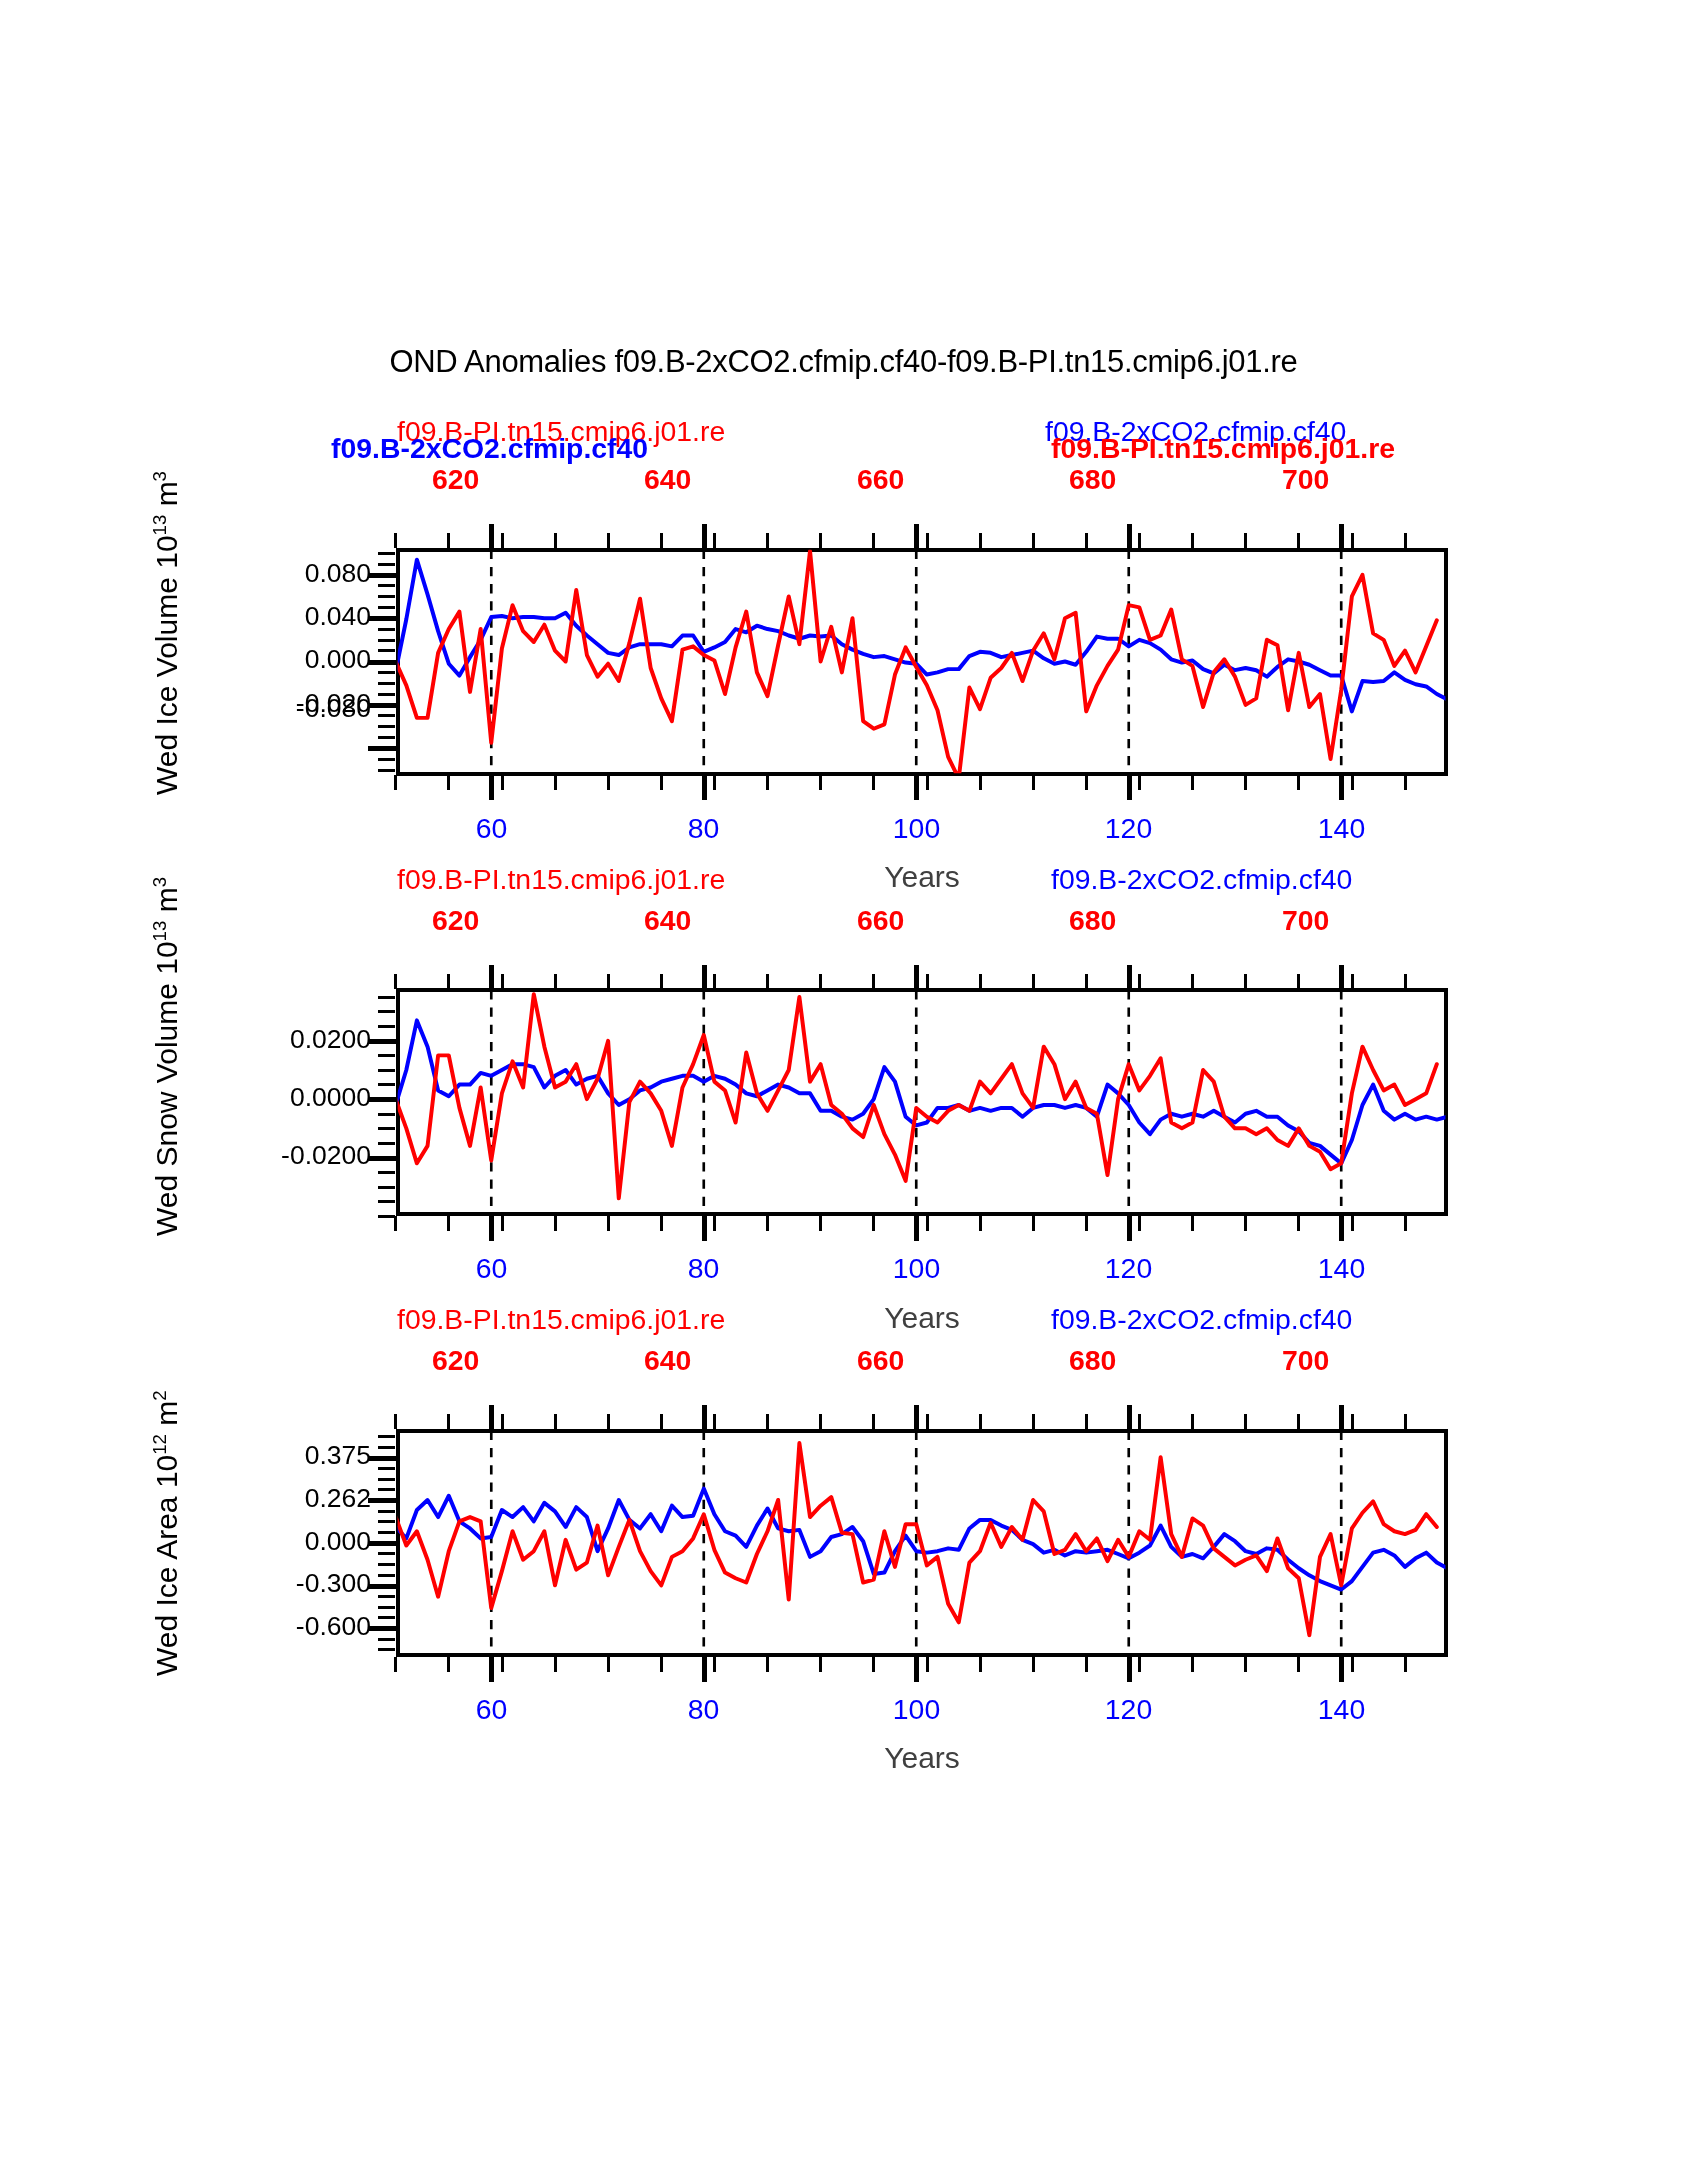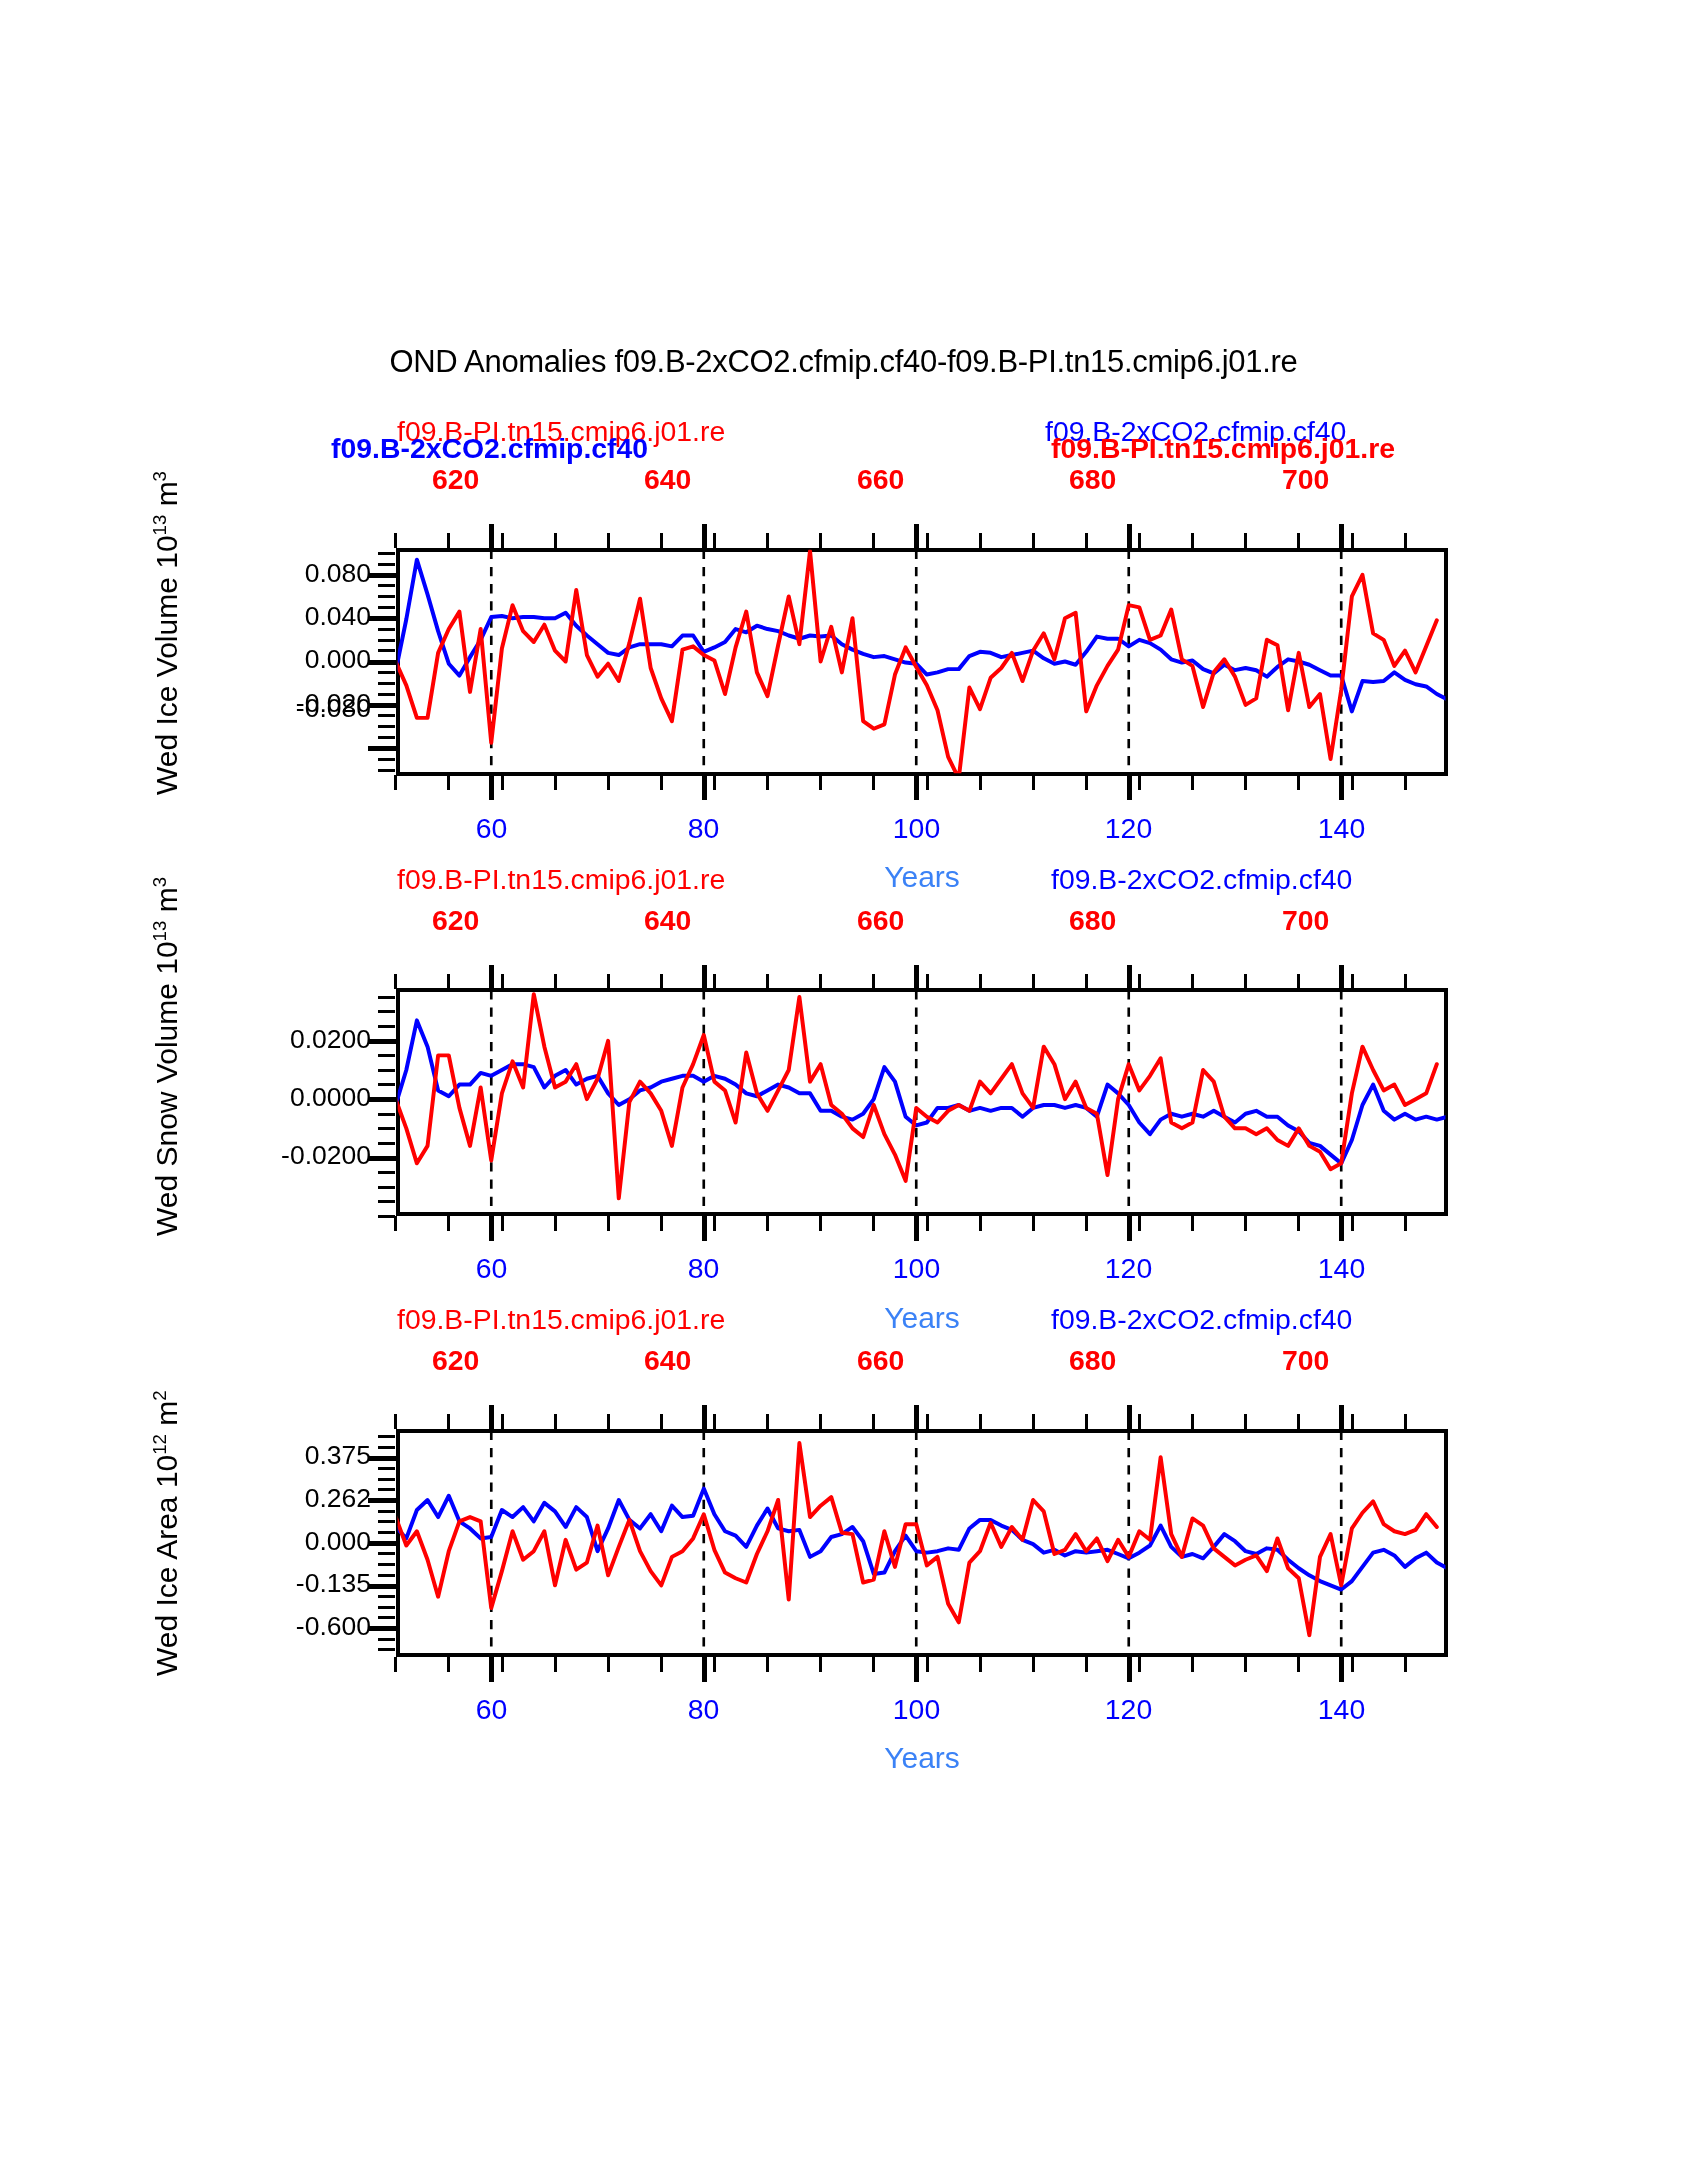--- a/index.html
+++ b/index.html
@@ -14,21 +14,21 @@
 
   .panel{position:absolute;left:0;width:1687px;}
 
   .plotbox{position:absolute;border:4.6px solid #000;box-sizing:border-box;background:#fff;}
 
   .axis-title-y{
     position:absolute;transform-origin:0 0;transform:rotate(-90deg);
     font-size:30px;color:#000;white-space:nowrap;
   }
   .axis-title-x{
-    position:absolute;font-size:30px;color:#3b82f6;text-align:center;white-space:nowrap;
+    position:absolute;font-size:30px;color:#404040;text-align:center;white-space:nowrap;
   }
 
   .ytick-label{position:absolute;font-size:26.5px;color:#000;text-align:right;white-space:nowrap;}
   .xtick-label-bot{position:absolute;font-size:28.4px;color:#0000ff;text-align:center;white-space:nowrap;}
   .xtick-label-top{position:absolute;font-size:28.4px;color:#ff0000;font-weight:bold;text-align:left;white-space:nowrap;}
 
   .legend{position:absolute;font-size:28.4px;white-space:nowrap;}
   .legend.red{color:#ff0000;}
   .legend.blue{color:#0000ff;}
   .legend.bold{font-weight:bold;}
@@ -318,21 +318,21 @@
       <div class="tick" style="left: 1244px; top: 1657px; width: 2.6px; height: 14.6px;"></div>
       <div class="tick" style="left: 1297px; top: 1657px; width: 2.6px; height: 14.6px;"></div>
       <div class="tick" style="left: 1351px; top: 1657px; width: 2.6px; height: 14.6px;"></div>
       <div class="tick" style="left: 1404px; top: 1657px; width: 2.6px; height: 14.6px;"></div>
       <div class="ytick-label" style="left: 159px; width: 212px; top: 1440px;">0.375</div>
       <div class="tick" style="left: 368px; top: 1456px; width: 28px; height: 4.6px;"></div>
       <div class="ytick-label" style="left: 159px; width: 212px; top: 1483px;">0.262</div>
       <div class="tick" style="left: 368px; top: 1498px; width: 28px; height: 4.6px;"></div>
       <div class="ytick-label" style="left: 159px; width: 212px; top: 1526px;">0.000</div>
       <div class="tick" style="left: 368px; top: 1541px; width: 28px; height: 4.6px;"></div>
-      <div class="ytick-label" style="left: 159px; width: 212px; top: 1568px;">-0.135</div>
+      <div class="ytick-label" style="left: 159px; width: 212px; top: 1568px;">-0.300</div>
       <div class="tick" style="left: 368px; top: 1584px; width: 28px; height: 4.6px;"></div>
       <div class="ytick-label" style="left: 159px; width: 212px; top: 1611px;">-0.600</div>
       <div class="tick" style="left: 368px; top: 1626px; width: 28px; height: 4.6px;"></div>
       <div class="tick" style="left: 378px; top: 1648px; width: 17px; height: 2.6px;"></div>
       <div class="tick" style="left: 378px; top: 1638px; width: 17px; height: 2.6px;"></div>
       <div class="tick" style="left: 378px; top: 1616px; width: 17px; height: 2.6px;"></div>
       <div class="tick" style="left: 378px; top: 1606px; width: 17px; height: 2.6px;"></div>
       <div class="tick" style="left: 378px; top: 1595px; width: 17px; height: 2.6px;"></div>
       <div class="tick" style="left: 378px; top: 1574px; width: 17px; height: 2.6px;"></div>
       <div class="tick" style="left: 378px; top: 1563px; width: 17px; height: 2.6px;"></div>

